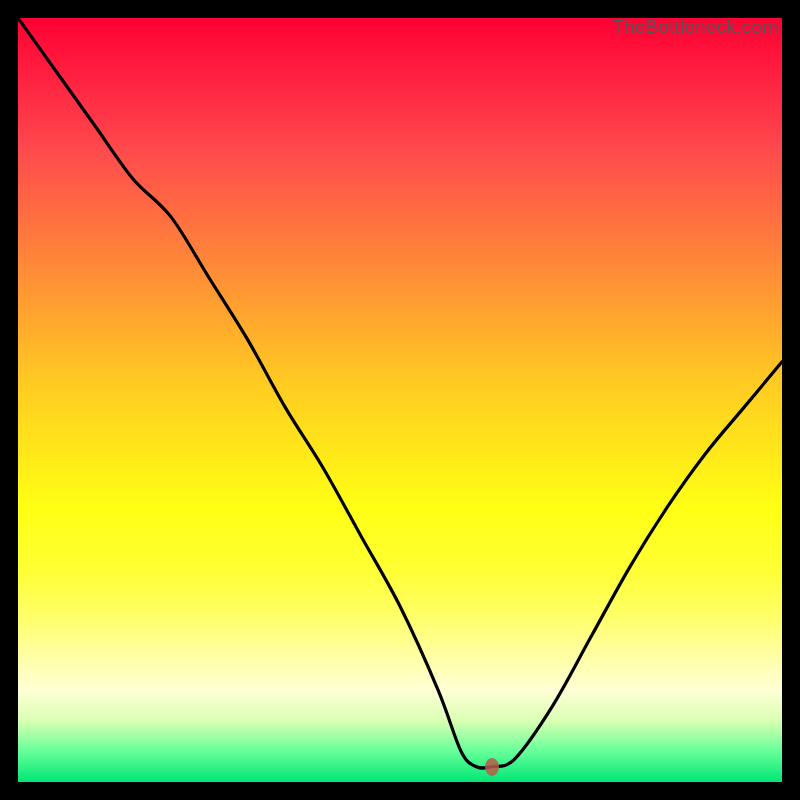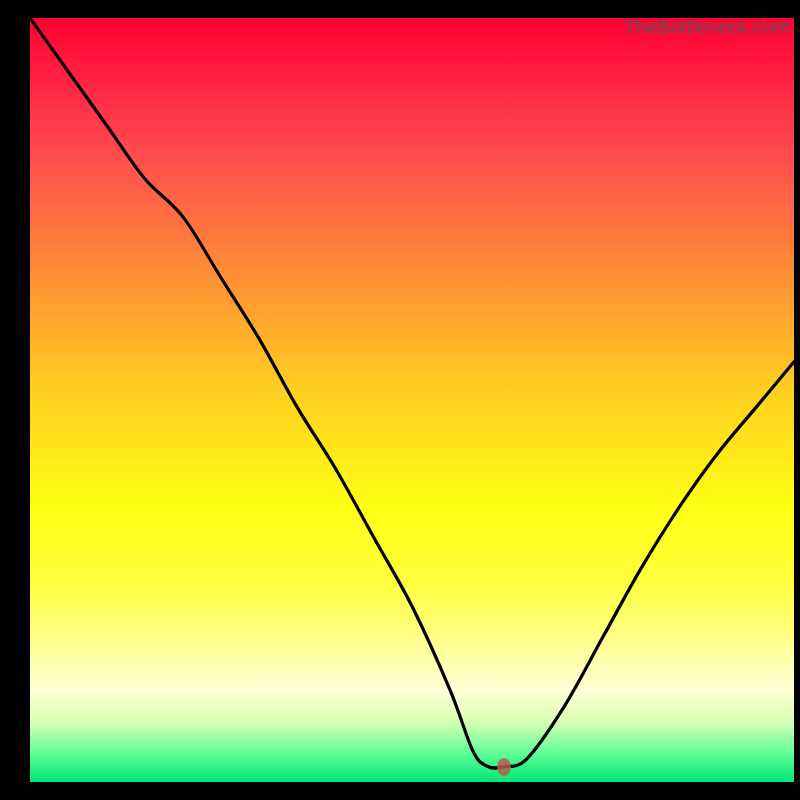--- a/index.html
+++ b/index.html
@@ -6,21 +6,21 @@
     margin: 0;
     padding: 0;
     width: 800px;
     height: 800px;
     background: #000;
     overflow: hidden;
     font-family: Arial, Helvetica, sans-serif;
   }
   .frame {
     position: absolute;
-    left: 30px;
+    left: 18px;
     top: 18px;
     width: 764px;
     height: 764px;
     background: #000;
   }
   .plot-area {
     position: absolute;
     left: 0;
     top: 0;
     width: 764px;

